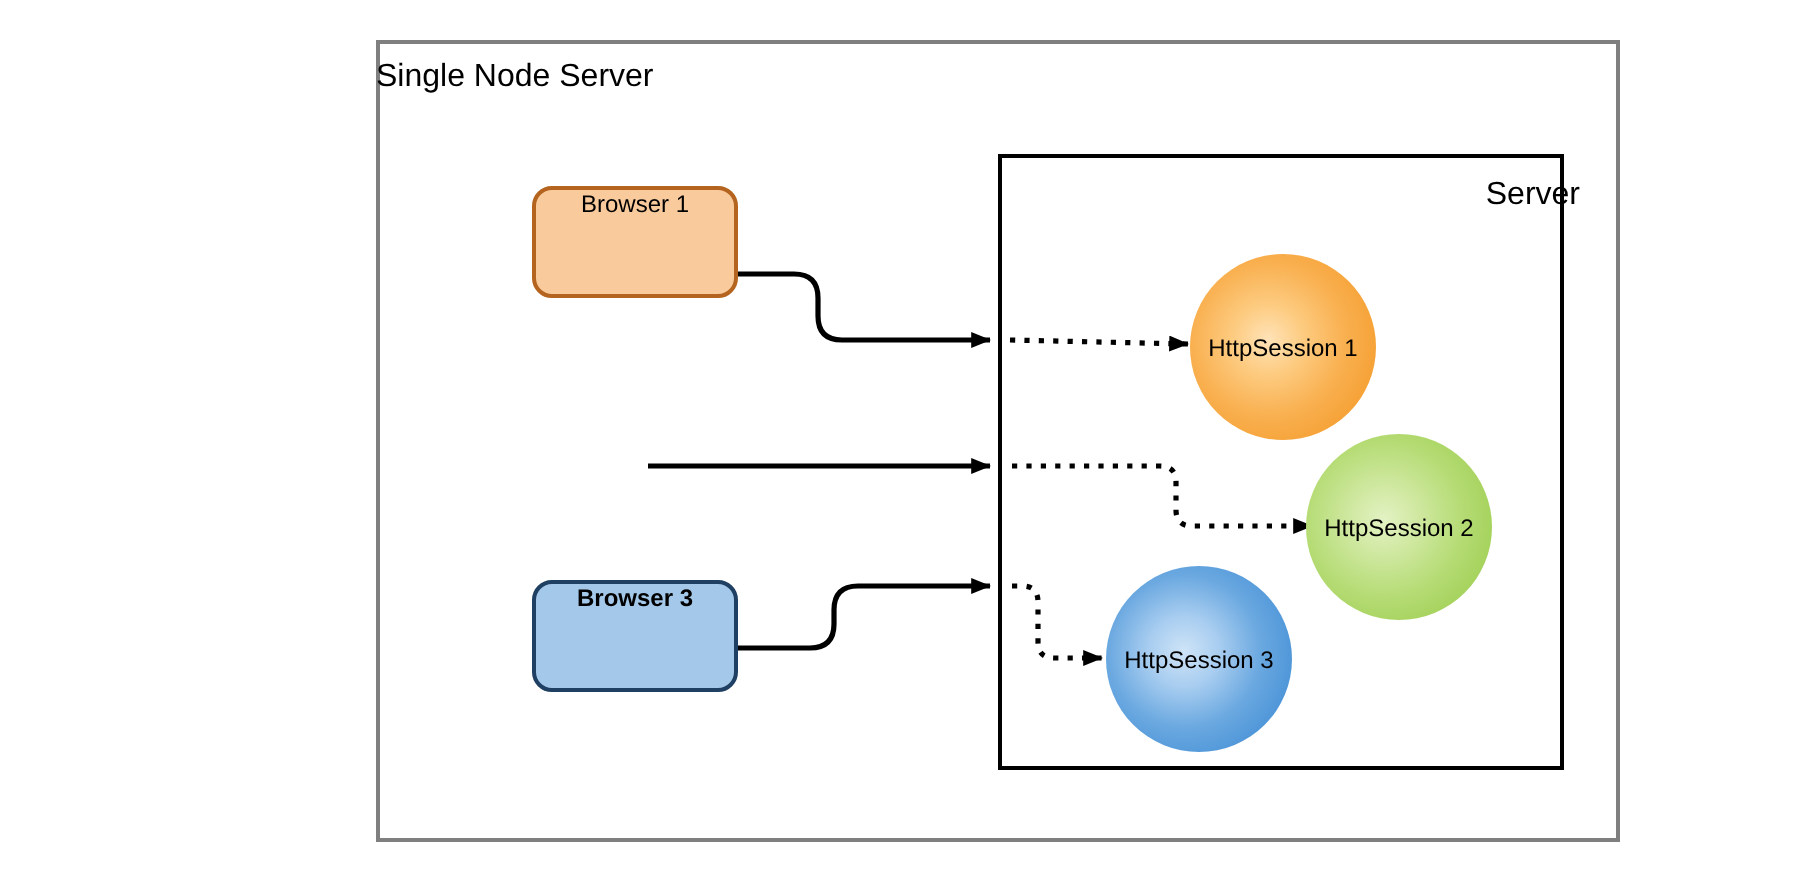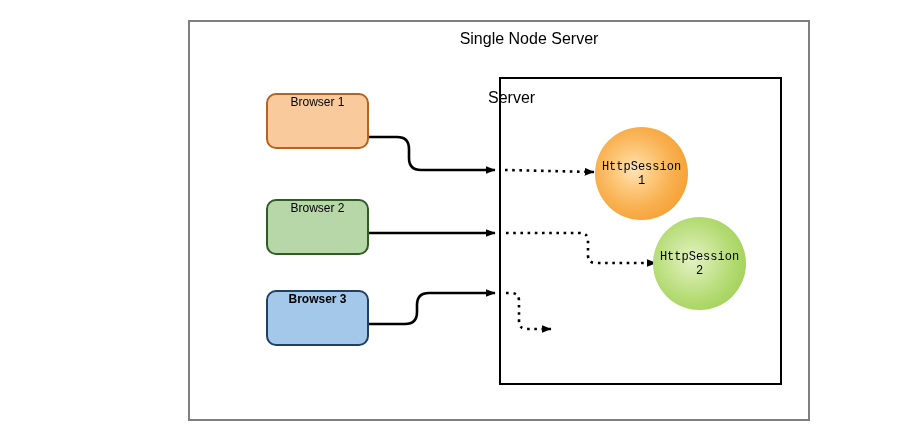--- a/index.html
+++ b/index.html
@@ -11,31 +11,31 @@
   }
   #canvas{position:absolute;left:0;top:0;width:908px;height:440px;}
 
   
   .outer-frame{
     position:absolute;left:188px;top:20px;width:622px;height:401px;
     border:2px solid #7f7f7f;background:#ffffff;box-sizing:border-box;
   }
   .outer-title{
     position:absolute;left:188px;top:28px;width:622px;
-    text-align:center;font-size:16px;color:#000;line-height:22px;padding-left:30px;
+    text-align:left;font-size:16px;color:#000;line-height:22px;
   }
 
   
   .server-frame{
     position:absolute;left:499px;top:77px;width:283px;height:308px;
     border:2px solid #000000;background:#ffffff;box-sizing:border-box;
   }
   .server-title{
-    position:absolute;left:488px;top:87px;width:314px;
-    text-align:left;font-size:16px;color:#000;line-height:22px;
+    position:absolute;left:476px;top:87px;width:314px;
+    text-align:right;font-size:16px;color:#000;line-height:22px;
   }
 
   
   .browser{
     position:absolute;width:103px;height:56px;border-radius:10px;
     box-sizing:border-box;display:flex;align-items:flex-start;justify-content:center;
     font-size:12px;color:#000;margin-left:47px;
   }
   .browser.b1{left:219px;top:93px;background:#f9cb9c;border:2px solid #b4641e;}
   .browser.b2{left:219px;top:199px;background:#b7d7a8;border:2px solid #2e5c23;}
@@ -52,21 +52,21 @@
     background:radial-gradient(circle at 42% 46%, #ffe3b8 0%, #fdcb80 24%, #f9b050 52%, #f5a033 78%, #f0992c 100%);
   }
   .sphere.s2{
     left:653px;top:217px;
     background:radial-gradient(circle at 42% 46%, #e3f2c4 0%, #cfe8a0 24%, #b6dc76 52%, #a3d159 78%, #9ccb4f 100%);
   }
   .sphere.s3{
     left:553px;top:283px;
     background:radial-gradient(circle at 42% 46%, #cfe4f7 0%, #a8cdf0 24%, #6aa8e0 52%, #4b94d8 78%, #3f8ad3 100%);
   }
-  .sphere-label{pointer-events:none;font-family:Liberation Mono, monospace;}
+  .sphere-label{pointer-events:none;}
 </style>
 </head>
 <body>
 
 <div id="canvas">
 
   <div class="outer-frame"></div>
   <div class="outer-title">Single Node Server</div>
 
   <div class="server-frame"></div>
@@ -91,27 +91,27 @@
     <path d="M505,170 L594,172" fill="none" stroke="#000000" stroke-width="2.6" stroke-dasharray="2.6 4.6" stroke-linecap="butt" marker-end="url(#arrowDot)"></path>
 
     <path d="M506,233 L580,233 Q588,233 588,241 L588,255 Q588,263 596,263 L656,263" fill="none" stroke="#000000" stroke-width="2.6" stroke-dasharray="2.6 4.6" stroke-linecap="butt" marker-end="url(#arrowDot)"></path>
 
     <path d="M506,293 L511,293 Q519,293 519,301 L519,321 Q519,329 527,329 L551,329" fill="none" stroke="#000000" stroke-width="2.6" stroke-dasharray="2.6 4.6" stroke-linecap="butt" marker-end="url(#arrowDot)"></path>
   </svg>
 
   <div class="browser b1">
     <span>Browser 1</span>
   </div>
-  <div class="browser b2">
-    <span>Browser 2</span>
-  </div>
   <div class="browser b3">
     <span>Browser 3</span>
   </div>
 
   <div class="sphere s1">
     <span class="sphere-label">HttpSession 1</span>
   </div>
   <div class="sphere s2">
     <span class="sphere-label">HttpSession 2</span>
   </div>
+  <div class="sphere s3">
+    <span class="sphere-label">HttpSession 3</span>
+  </div>
 
 </div>
 
 </body></html>

